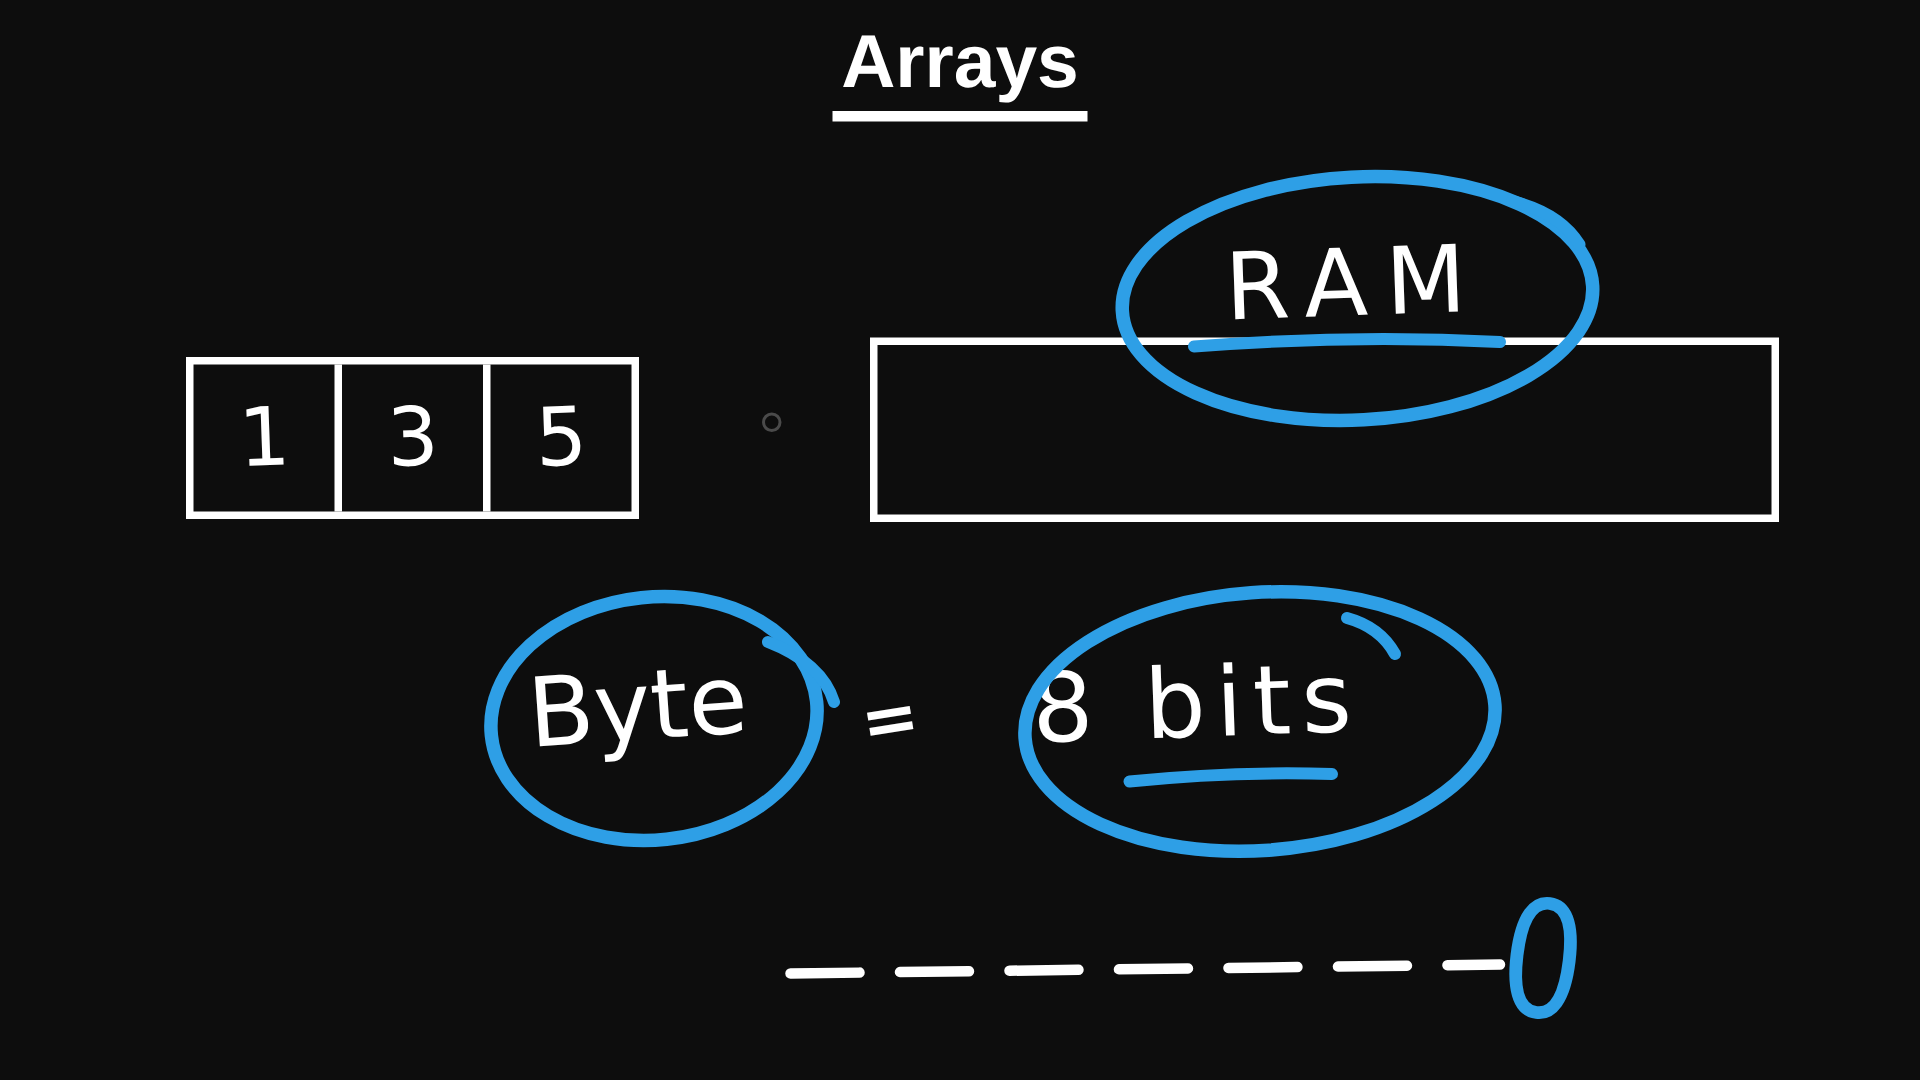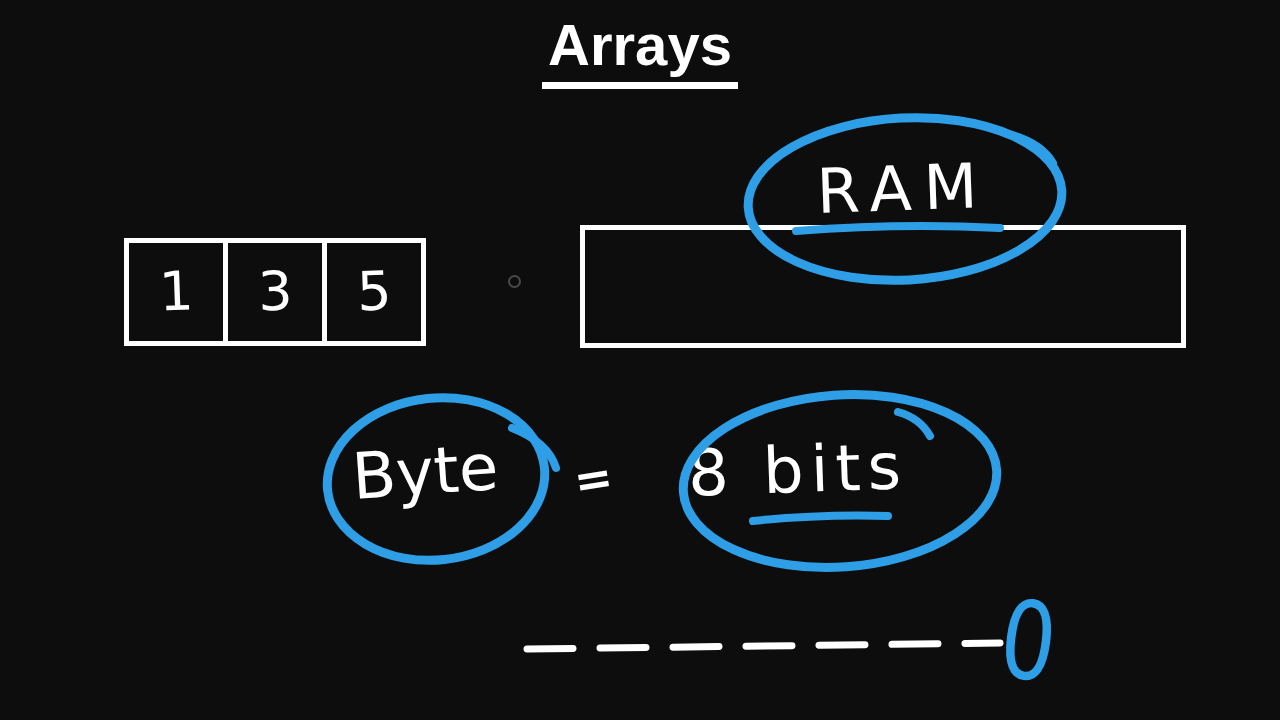--- a/index.html
+++ b/index.html
@@ -13,21 +13,21 @@
   .stage{
     position:relative;width:1280px;height:720px;
     background:var(--bg);
     color:var(--ink);
   }
   
   .title{
     position:absolute;top:16px;left:0;width:100%;
     text-align:center;
     font-family:"Liberation Sans", sans-serif;
-    font-weight:bold;font-size:58px;line-height:1;
+    font-weight:bold;font-size:50px;line-height:1;
     color:var(--ink);
   }
   .title .underlined{
     display:inline-block;
     border-bottom:7px solid var(--ink);
     padding:0 6px 8px 6px;
   }
   
   .array-box{
     position:absolute;left:124px;top:238px;width:302px;height:108px;

